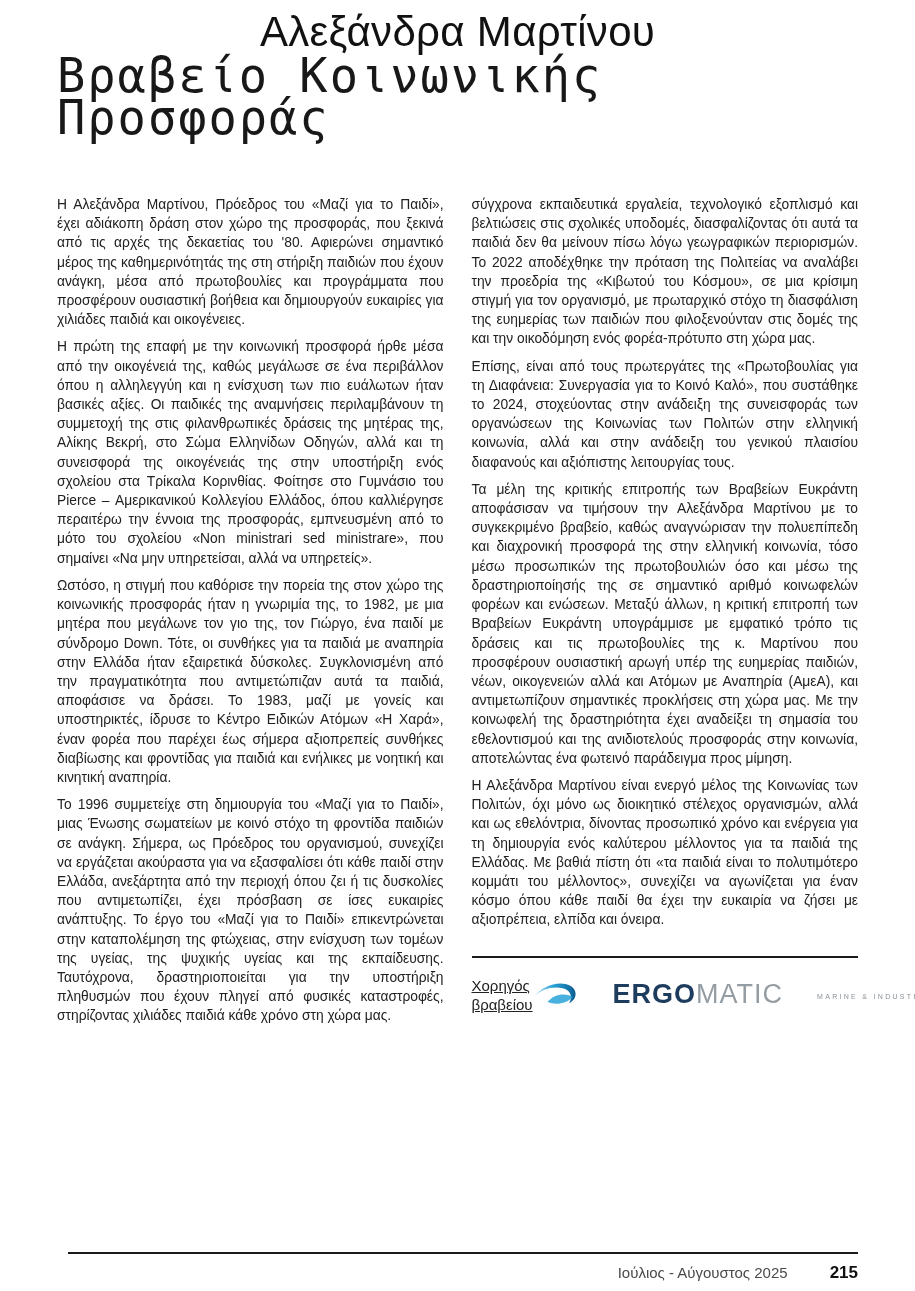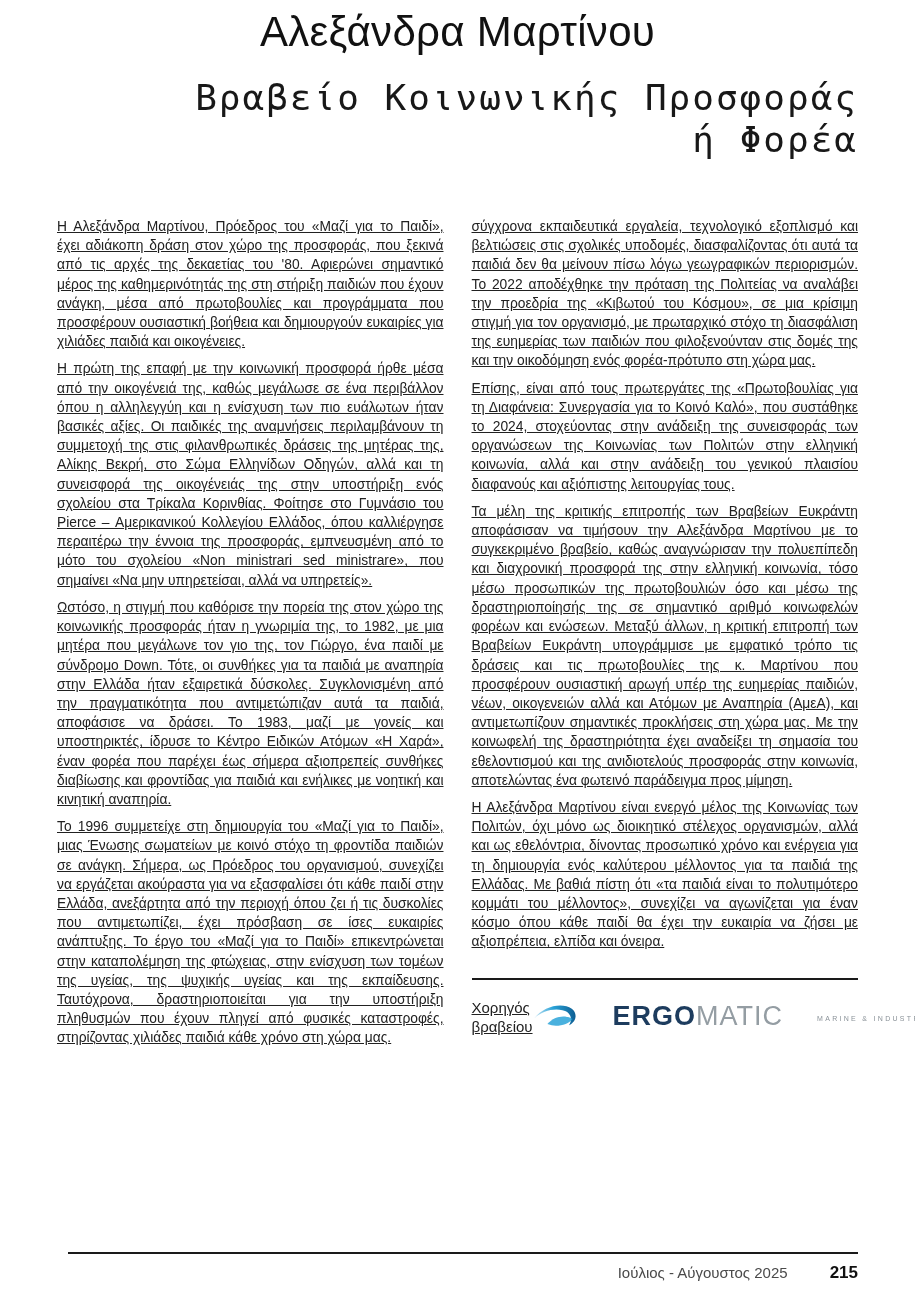--- a/index.html
+++ b/index.html
@@ -8,31 +8,31 @@
     width:915px; height:1291px; position:relative; overflow:hidden;
     background:#ffffff; color:#1c1c1c;
     font-family:"Liberation Sans", sans-serif;
     padding:0 57px;
   }
   .title {
     text-align:center; font-size:42px; font-weight:400; color:#111;
     letter-spacing:0.3px; padding-top:8px; line-height:1.12;
   }
   .subtitle {
-    margin-top:22px; text-align:right;
+    text-align:left;
     font-family:"DejaVu Sans Mono", monospace;
-    font-size:36px; line-height:42px; letter-spacing:2px;
+    font-size:47px; line-height:42px; letter-spacing:2px;
     font-weight:400; color:#181818;
   }
   .columns { display:flex; gap:28px; margin-top:56px; }
   .col {
     flex:1; min-width:0;
     font-size:13.8px; line-height:19.2px; text-align:justify; color:#212121;
   }
-  .col p { margin:0 0 8px 0;text-decoration:underline; }
+  .col p { margin:0 0 8px 0; }
   .sponsor { margin-top:26px; }
   .sponsor-rule { border:none; border-top:2px solid #1a1a1a; height:0; }
   .sponsor-row {
     display:flex; align-items:center; justify-content:space-between;
     padding:18px 26px 0 0;
   }
   .sponsor-label { font-size:15px; color:#222; text-align:left;text-decoration:underline; }
   .logo-block { display:flex; flex-direction:row; align-items:center;gap:34px; }
   .logo-swoosh { display:block; margin-bottom:1px; }
   .logo-wordmark { line-height:1; white-space:nowrap; }
@@ -52,21 +52,20 @@
 </style>
 </head>
 <body>
 
 <div class="page">
 
   <h1 class="title">Αλεξάνδρα Μαρτίνου</h1>
 
   <div class="subtitle">
     <div>Βραβείο Κοινωνικής Προσφοράς</div>
-    <div>ή Φορέα</div>
   </div>
 
   <div class="columns">
 
     <div class="col">
       <p>Η Αλεξάνδρα Μαρτίνου, Πρόεδρος του «Μαζί για το Παιδί», έχει αδιάκοπη δράση στον χώρο της προσφοράς, που ξεκινά από τις αρχές της δεκαετίας του '80. Αφιερώνει σημαντικό μέρος της καθημερινότητάς της στη στήριξη παιδιών που έχουν ανάγκη, μέσα από πρωτοβουλίες και προγράμματα που προσφέρουν ουσιαστική βοήθεια και δημιουργούν ευκαιρίες για χιλιάδες παιδιά και οικογένειες.</p>
       <p>Η πρώτη της επαφή με την κοινωνική προσφορά ήρθε μέσα από την οικογένειά της, καθώς μεγάλωσε σε ένα περιβάλλον όπου η αλληλεγγύη και η ενίσχυση των πιο ευάλωτων ήταν βασικές αξίες. Οι παιδικές της αναμνήσεις περιλαμβάνουν τη συμμετοχή της στις φιλανθρωπικές δράσεις της μητέρας της, Αλίκης Βεκρή, στο Σώμα Ελληνίδων Οδηγών, αλλά και τη συνεισφορά της οικογένειάς της στην υποστήριξη ενός σχολείου στα Τρίκαλα Κορινθίας. Φοίτησε στο Γυμνάσιο του Pierce – Αμερικανικού Κολλεγίου Ελλάδος, όπου καλλιέργησε περαιτέρω την έννοια της προσφοράς, εμπνευσμένη από το μότο του σχολείου «Non ministrari sed ministrare», που σημαίνει «Να μην υπηρετείσαι, αλλά να υπηρετείς».</p>
       <p>Ωστόσο, η στιγμή που καθόρισε την πορεία της στον χώρο της κοινωνικής προσφοράς ήταν η γνωριμία της, το 1982, με μια μητέρα που μεγάλωνε τον γιο της, τον Γιώργο, ένα παιδί με σύνδρομο Down. Τότε, οι συνθήκες για τα παιδιά με αναπηρία στην Ελλάδα ήταν εξαιρετικά δύσκολες. Συγκλονισμένη από την πραγματικότητα που αντιμετώπιζαν αυτά τα παιδιά, αποφάσισε να δράσει. Το 1983, μαζί με γονείς και υποστηρικτές, ίδρυσε το Κέντρο Ειδικών Ατόμων «Η Χαρά», έναν φορέα που παρέχει έως σήμερα αξιοπρεπείς συνθήκες διαβίωσης και φροντίδας για παιδιά και ενήλικες με νοητική και κινητική αναπηρία.</p>
       <p>Το 1996 συμμετείχε στη δημιουργία του «Μαζί για το Παιδί», μιας Ένωσης σωματείων με κοινό στόχο τη φροντίδα παιδιών σε ανάγκη. Σήμερα, ως Πρόεδρος του οργανισμού, συνεχίζει να εργάζεται ακούραστα για να εξασφαλίσει ότι κάθε παιδί στην Ελλάδα, ανεξάρτητα από την περιοχή όπου ζει ή τις δυσκολίες που αντιμετωπίζει, έχει πρόσβαση σε ίσες ευκαιρίες ανάπτυξης. Το έργο του «Μαζί για το Παιδί» επικεντρώνεται στην καταπολέμηση της φτώχειας, στην ενίσχυση των τομέων της υγείας, της ψυχικής υγείας και της εκπαίδευσης. Ταυτόχρονα, δραστηριοποιείται για την υποστήριξη πληθυσμών που έχουν πληγεί από φυσικές καταστροφές, στηρίζοντας χιλιάδες παιδιά κάθε χρόνο στη χώρα μας.</p>
     </div>

